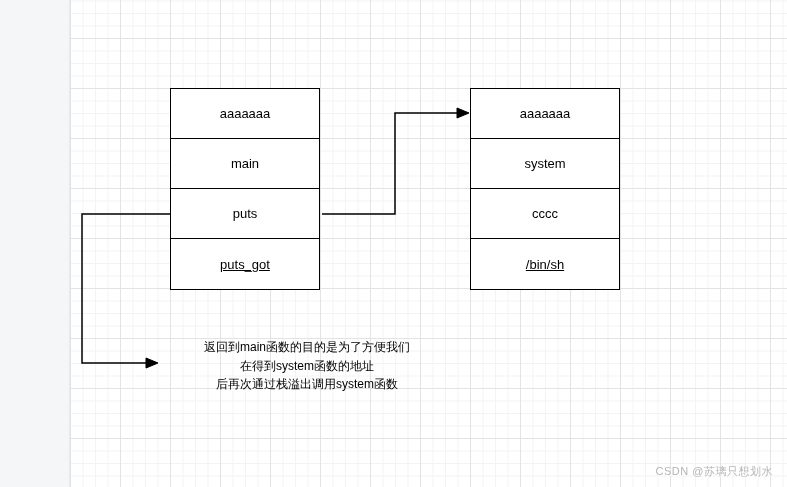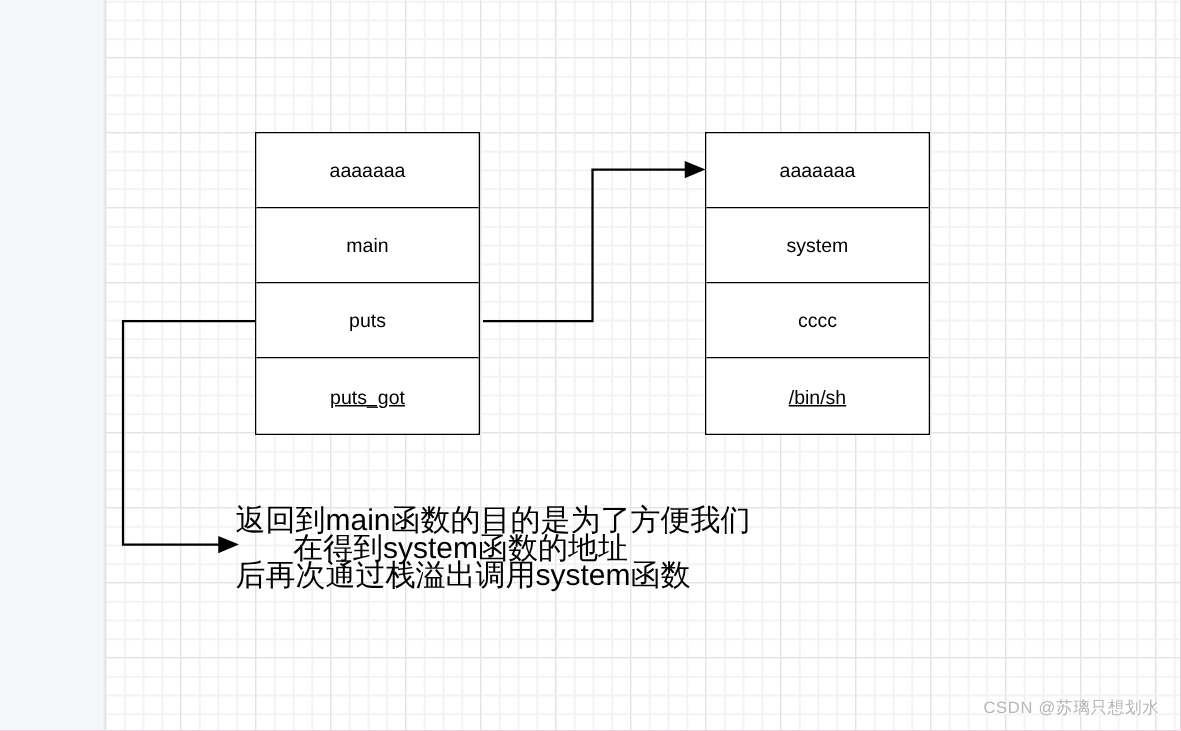--- a/index.html
+++ b/index.html
@@ -65,21 +65,21 @@
     left: 0; top: 0;
     width: 717px; height: 487px;
   }
 
   .annotation {
     position: absolute;
     left: 87px;
     top: 338px;
     width: 300px;
     text-align: center;
-    font-size: 20px;
+    font-size: 12px;
     line-height: 18.5px;
     color: #000000;
     white-space: nowrap;
   }
 
   .watermark {
     position: absolute;
     right: 14px;
     bottom: 8px;
     font-size: 11px;

